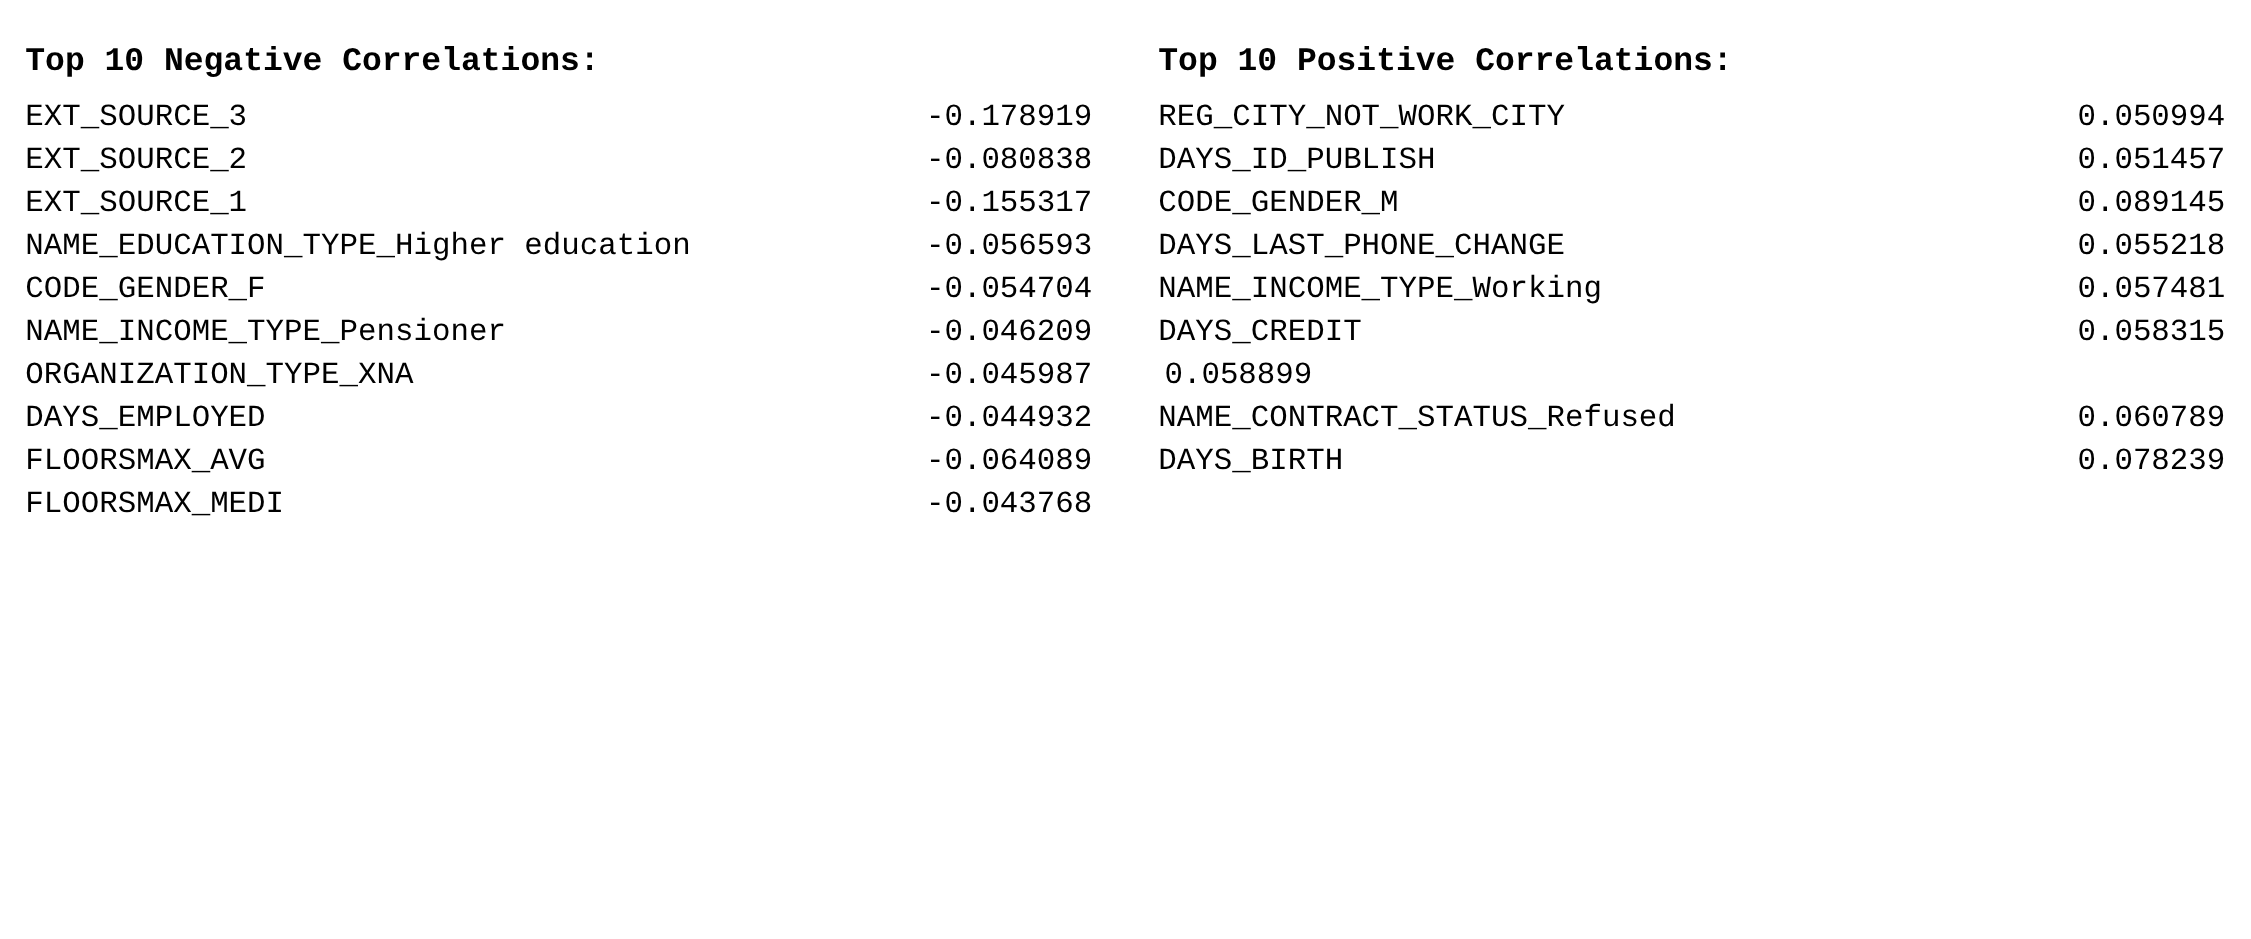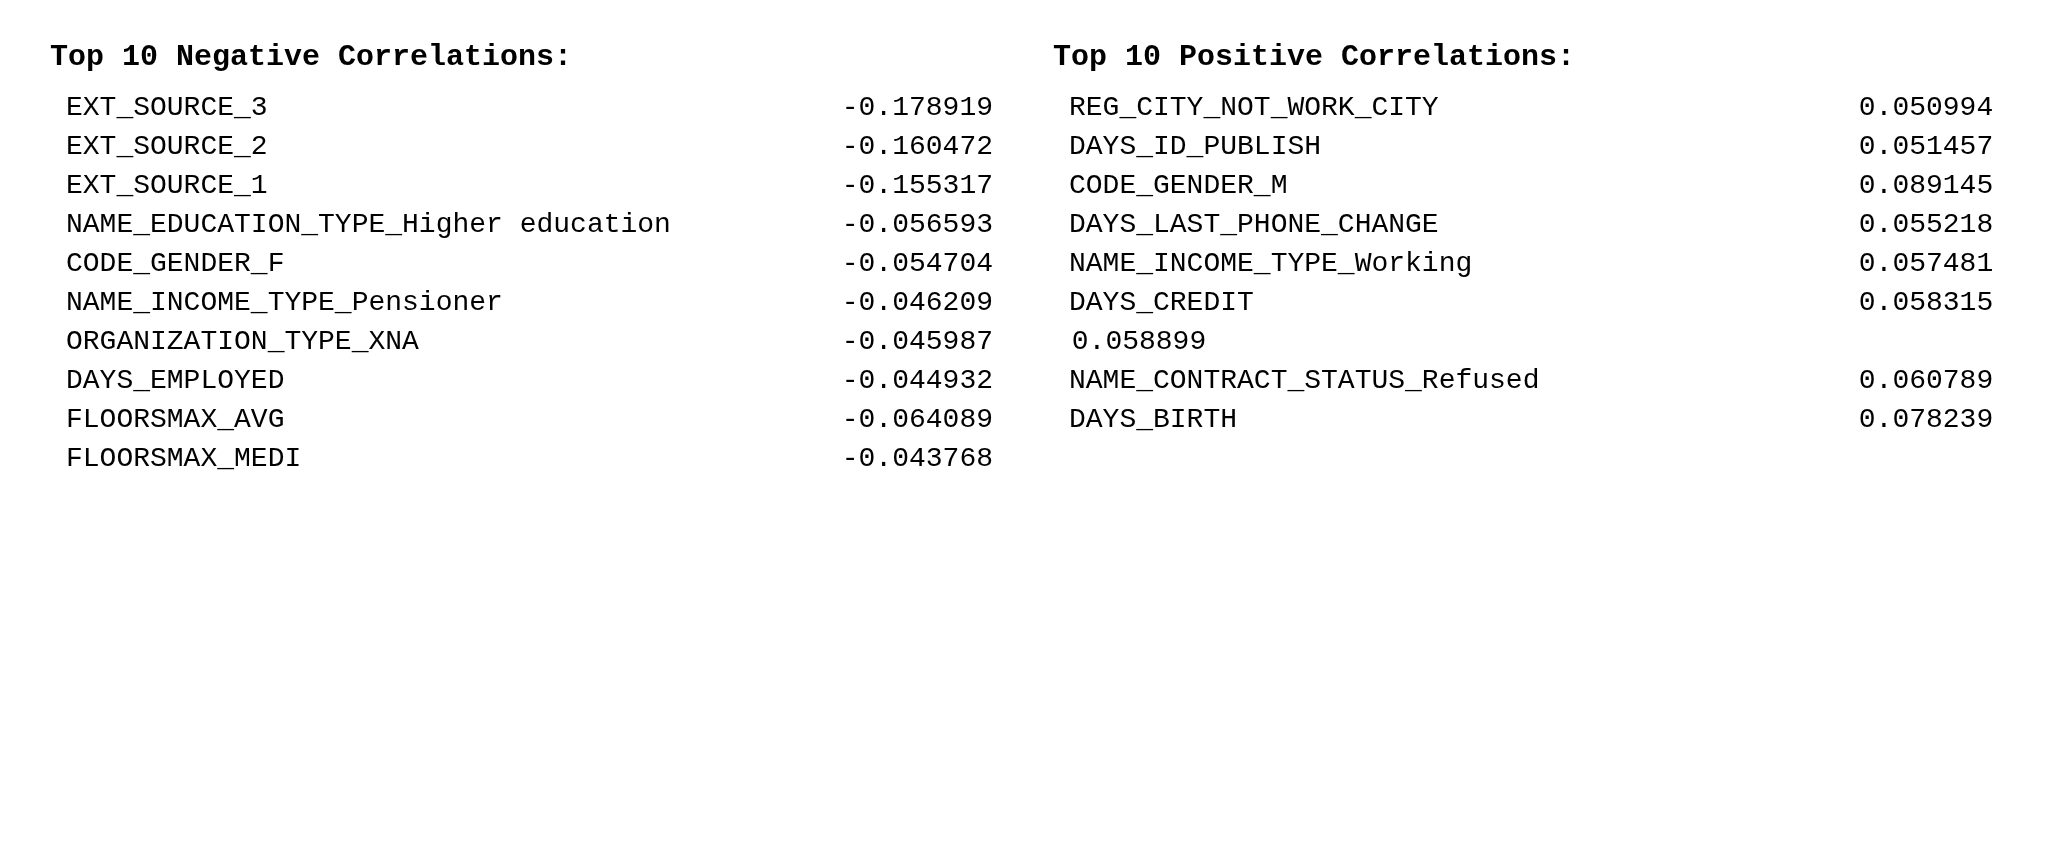--- a/index.html
+++ b/index.html
@@ -14,21 +14,21 @@
       font-size: 28px;
       color: #000000;
       width: 2046px;
       height: 854px;
       overflow: hidden;
     }
 
     .container {
       display: flex;
       flex-direction: row;
-      padding: 40px 50px;
+      padding: 40px 23px;
       gap: 60px;
       width: 100%;
       height: 100%;
     }
 
     .column {
       display: flex;
       flex-direction: column;
       flex: 1;
     }
@@ -39,49 +39,48 @@
       margin-bottom: 14px;
       white-space: nowrap;
     }
 
     .correlation-row {
       display: flex;
       flex-direction: row;
       justify-content: space-between;
       padding: 4px 0;
       gap: 40px;
-      margin-left: 16px;
     }
 
     .feature-name {
       white-space: nowrap;
       flex-shrink: 0;
     }
 
     .feature-value {
       white-space: nowrap;
-      text-align: center;
+      text-align: right;
       min-width: 140px;
     }
   </style>
 </head>
 <body>
 
 <div class="container">
 
   <div class="column">
     <div class="section-title">Top 10 Negative Correlations:</div>
     <div id="negative-rows">
         <div class="correlation-row">
           <span class="feature-name">EXT_SOURCE_3</span>
           <span class="feature-value">-0.178919</span>
         </div>
         <div class="correlation-row">
           <span class="feature-name">EXT_SOURCE_2</span>
-          <span class="feature-value">-0.160472</span>
+          <span class="feature-value">-0.080838</span>
         </div>
         <div class="correlation-row">
           <span class="feature-name">EXT_SOURCE_1</span>
           <span class="feature-value">-0.155317</span>
         </div>
         <div class="correlation-row">
           <span class="feature-name">NAME_EDUCATION_TYPE_Higher education</span>
           <span class="feature-value">-0.056593</span>
         </div>
         <div class="correlation-row">

